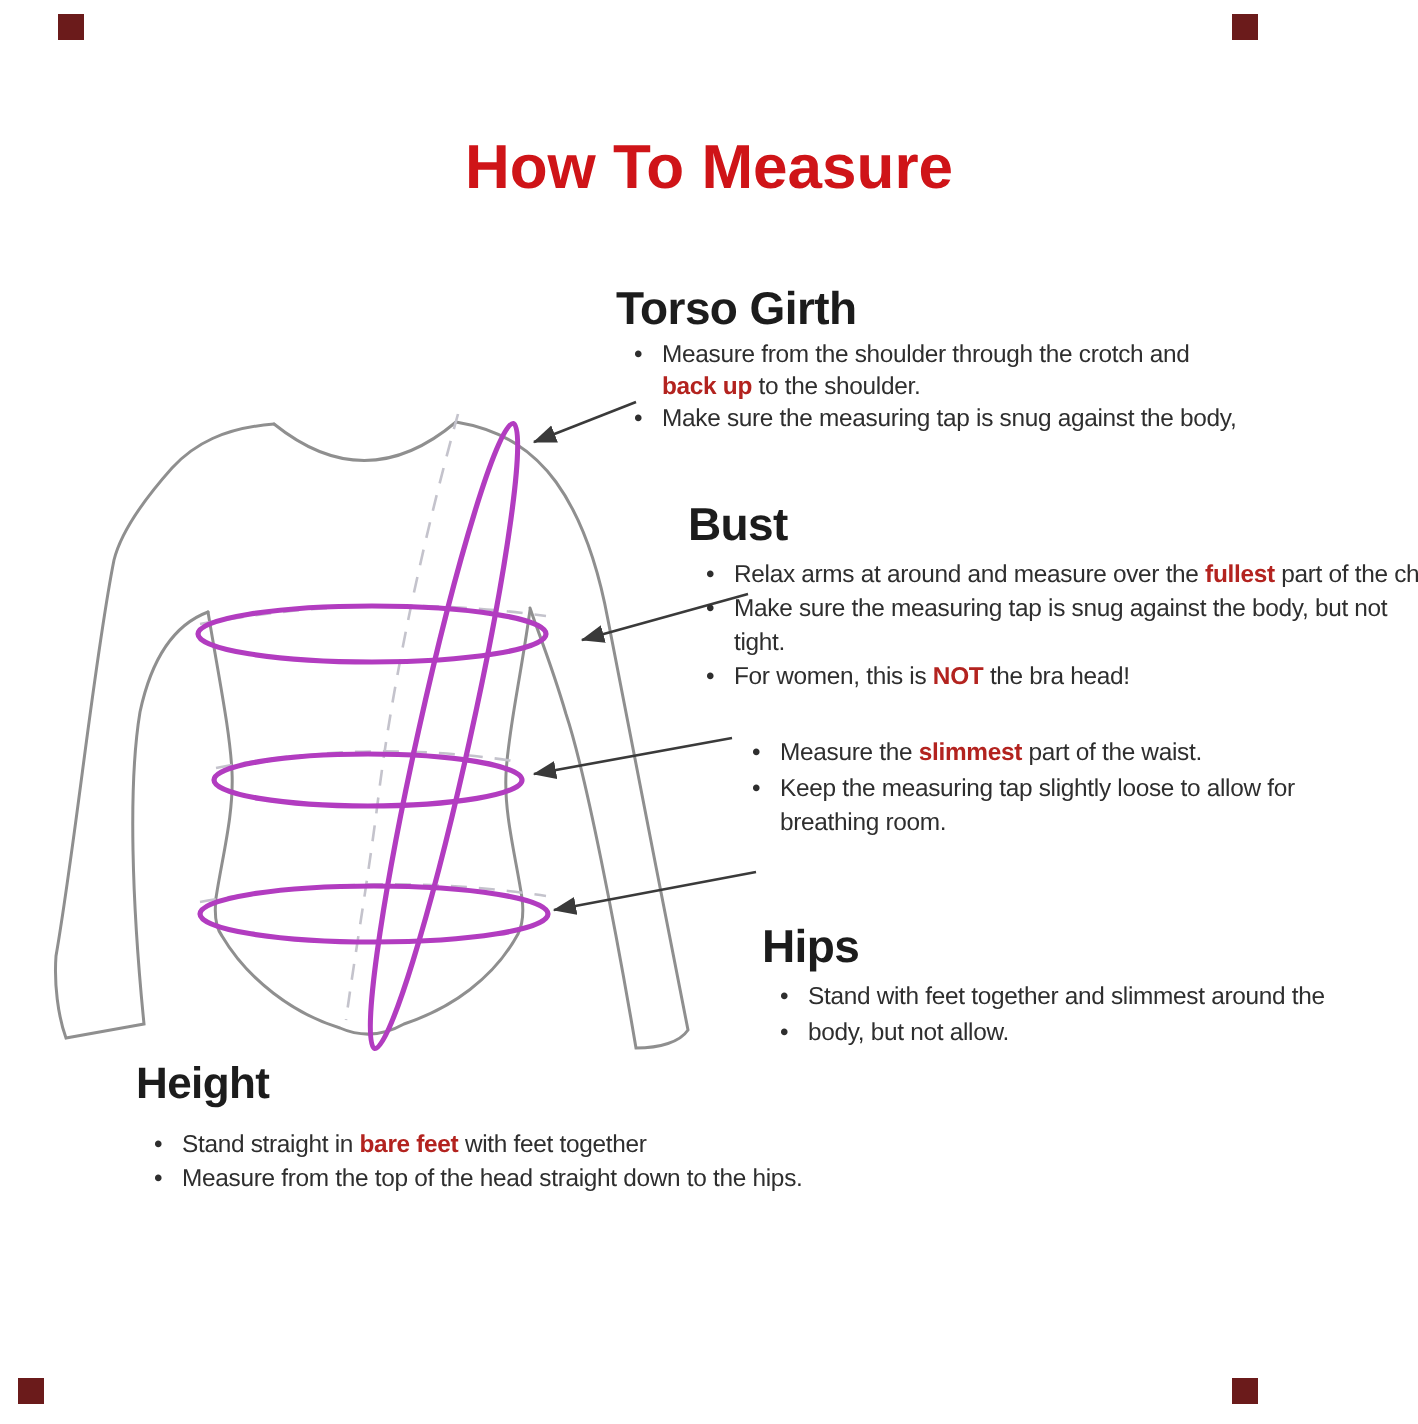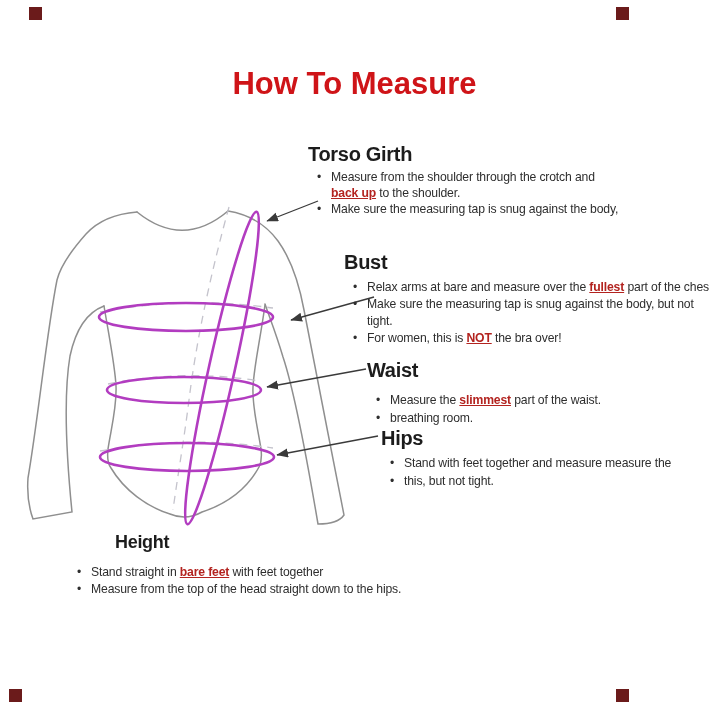--- a/index.html
+++ b/index.html
@@ -2,31 +2,31 @@
 <html style="--title-red: #cf1418; --em-red: #b3231f; --garment-gray: #8f8f8f; --dash-gray: #c4c3cc; --measure-magenta: #b23cc0; --pointer-dark: #3a3a3a; --corner-maroon: #6b1b1b;"><head>
 <meta charset="utf-8">
 <style>
   html,body{margin:0;padding:0;background:#fff;}
   .canvas{position:relative;width:709px;height:712px;background:#ffffff;overflow:hidden;
           font-family:"Liberation Sans",sans-serif;}
   .title{position:absolute;left:0;top:66px;width:709px;text-align:center;
          font-size:31px;font-weight:bold;color:var(--title-red,#cf1418);}
   svg.diagram{position:absolute;left:0;top:0;width:709px;height:712px;pointer-events:none;}
   .section{position:absolute;}
-  .section h2{margin:0;font-size:20px;line-height:24px;font-weight:bold;color:#1c1c1c;letter-spacing:-0.3px;}
-  #sec-height h2{font-size:18px;line-height:26px;margin-left:47px;}
+  .section h2{margin:0;font-size:23px;line-height:24px;font-weight:bold;color:#1c1c1c;letter-spacing:-0.3px;}
+  #sec-height h2{font-size:22px;line-height:26px;}
   .blist{margin:0;padding:0;}
   .b-line{position:relative;white-space:nowrap;padding-left:23px;
           font-size:12.2px;letter-spacing:-0.15px;color:#2e2e2e;}
   .b-line .dot{position:absolute;left:9px;top:0;}
-  .em{color:var(--em-red,#b3231f);font-weight:bold;text-decoration:underline;}
+  .em{color:var(--em-red,#b3231f);font-weight:bold;}
   #sec-torso{left:308px;top:142px;}  #sec-torso .b-line{line-height:16px;}   #sec-torso .blist{margin-top:3px;}
   #sec-bust{left:344px;top:250px;}   #sec-bust .b-line{line-height:17px;}    #sec-bust .blist{margin-top:5px;}
   #sec-waist{left:367px;top:358px;}  #sec-waist .b-line{line-height:17.5px;} #sec-waist .blist{margin-top:10px;}
-  #sec-hips{left:381px;top:426px;}   #sec-hips .b-line{line-height:18px;}    #sec-hips .blist{margin-top:4px;}
+  #sec-hips{left:381px;top:461px;}   #sec-hips .b-line{line-height:18px;}    #sec-hips .blist{margin-top:4px;}
   #sec-height{left:68px;top:529px;}  #sec-height .b-line{line-height:17px;}  #sec-height .blist{margin-top:9px;}
   .corner{position:absolute;width:13px;height:13px;background:var(--corner-maroon,#6b1b1b);}
   .corner.tl{left:29px;top:7px;} .corner.tr{left:616px;top:7px;}
   .corner.bl{left:9px;top:689px;} .corner.br{left:616px;top:689px;}
   .garment{stroke:var(--garment-gray,#8f8f8f);stroke-width:1.5;fill:none;stroke-linecap:round;}
   .dashed{stroke:var(--dash-gray,#c4c3cc);stroke-width:1.3;fill:none;stroke-dasharray:8 6;}
   .measure{stroke:var(--measure-magenta,#b23cc0);stroke-width:2.6;fill:none;}
   .pointer{stroke:var(--pointer-dark,#3a3a3a);stroke-width:1.3;fill:none;}
 </style>
 </head>
@@ -77,42 +77,41 @@
     <div class="blist">
         <div class="b-line"><span class="dot">•</span><span>Measure from the shoulder through the crotch and</span></div>
         <div class="b-line cont"><span class="em">back up</span><span> to the shoulder.</span></div>
         <div class="b-line"><span class="dot">•</span><span>Make sure the measuring tap is snug against the body,</span></div>
       </div>
   </div>
 
   <div class="section" id="sec-bust">
     <h2>Bust</h2>
     <div class="blist">
-        <div class="b-line"><span class="dot">•</span><span>Relax arms at bare and measure over the </span><span class="em">fullest</span><span> part of the chest.</span></div>
+        <div class="b-line"><span class="dot">•</span><span>Relax arms at around and measure over the </span><span class="em">fullest</span><span> part of the chest.</span></div>
         <div class="b-line"><span class="dot">•</span><span>Make sure the measuring tap is snug against the body, but not</span></div>
         <div class="b-line cont"><span>tight.</span></div>
-        <div class="b-line"><span class="dot">•</span><span>For women, this is </span><span class="em">NOT</span><span> the bra over!</span></div>
+        <div class="b-line"><span class="dot">•</span><span>For women, this is </span><span class="em">NOT</span><span> the bra head!</span></div>
       </div>
   </div>
 
   <div class="section" id="sec-waist">
-    <h2>Waist</h2>
     <div class="blist">
         <div class="b-line"><span class="dot">•</span><span>Measure the </span><span class="em">slimmest</span><span> part of the waist.</span></div>
-        <div class="b-line"><span class="dot">•</span></div>
+        <div class="b-line"><span class="dot">•</span><span>Keep the measuring tap slightly loose to allow for</span></div>
         <div class="b-line cont"><span>breathing room.</span></div>
       </div>
   </div>
 
   <div class="section" id="sec-hips">
     <h2>Hips</h2>
     <div class="blist">
-        <div class="b-line"><span class="dot">•</span><span>Stand with feet together and measure measure the</span></div>
+        <div class="b-line"><span class="dot">•</span><span>Stand with feet together and slimmest around the</span></div>
         <div class="b-line"><span class="dot">•</span></div>
-        <div class="b-line cont"><span>this, but not tight.</span></div>
+        <div class="b-line cont"><span>body, but not allow.</span></div>
       </div>
   </div>
 
   <div class="section" id="sec-height">
     <h2>Height</h2>
     <div class="blist">
         <div class="b-line"><span class="dot">•</span><span>Stand straight in </span><span class="em">bare feet</span><span> with feet together</span></div>
         <div class="b-line"><span class="dot">•</span><span>Measure from the top of the head straight down to the hips.</span></div>
       </div>
   </div>

